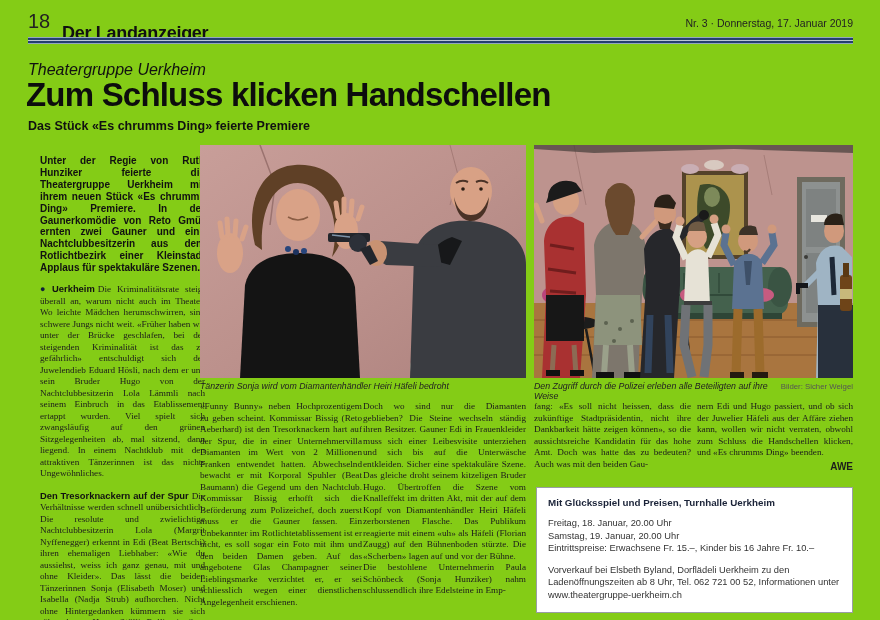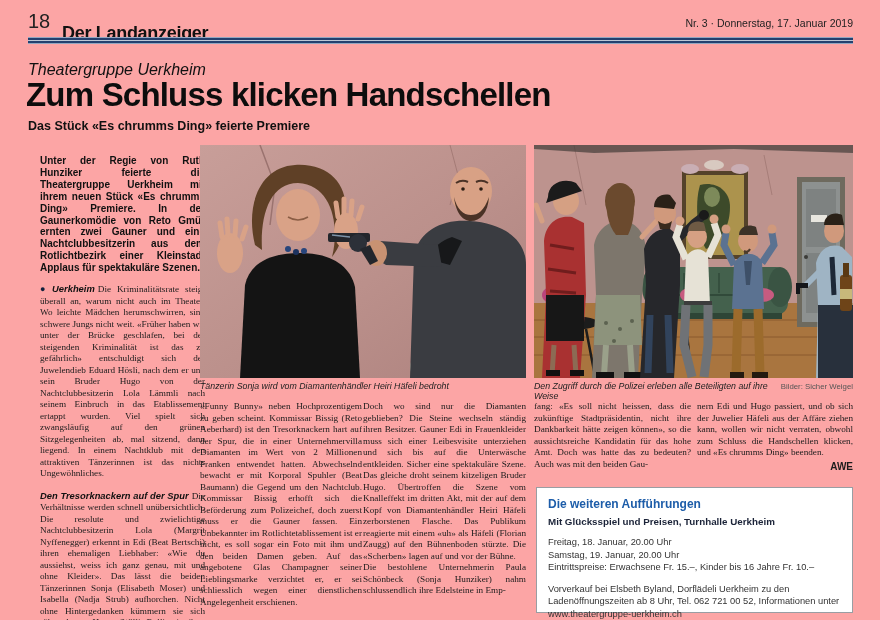--- a/index.html
+++ b/index.html
@@ -1,18 +1,18 @@
 <!DOCTYPE html>
 <html lang="de"><head>
 <meta charset="utf-8">
 <style>
   * { margin:0; padding:0; box-sizing:border-box; }
   html,body { width:880px; height:620px; background:#ffffff; overflow:hidden;
     font-family:"Liberation Serif", serif; color:#1c1c1c; }
-  .page { position:relative; width:880px; height:620px; background:#fca5a5; }
+  .page { position:relative; width:880px; height:620px; background:#84cc16; }
 
   
   .pagenum { position:absolute; left:28px; top:10px; font-family:"Liberation Sans",sans-serif;
     font-size:20px; font-weight:400; color:#222; }
   .masthead { position:absolute; left:62px; top:23px; font-family:"Liberation Sans",sans-serif;
     font-size:18px; font-weight:700; letter-spacing:-0.3px; color:#111; }
   .issue { position:absolute; right:27px; top:17px; font-family:"Liberation Sans",sans-serif;
     font-size:10.5px; color:#222; }
   .rule { position:absolute; left:28px; top:37px; width:825px; height:7px;
     background:linear-gradient(to bottom,#93a6c0 0 1px,#24406e 1px 3px,#bcc7d6 3px 4px,#24406e 4px 6px,#93a6c0 6px 7px); }
@@ -26,21 +26,21 @@
     font-size:12.5px; font-weight:700; color:#111; }
 
   
   .col { position:absolute; overflow:hidden; text-align:justify;
     font-size:9.2px; line-height:11.5px; hyphens:auto; }
   .col p { margin:0; }
   .col1 { left:40px; top:143px; width:165px; height:477px;margin-top:12px; }
   .lead { font-family:"Liberation Sans",sans-serif; font-weight:700;
     font-size:10px; line-height:11.9px; color:#111; margin-bottom:9px !important; }
   .bullet { font-family:"Liberation Sans",sans-serif; font-size:9px; margin-right:3px; color:#10203c; }
-  .runin { font-family:"Liberation Sans",sans-serif; font-weight:700; font-size:9.4px; margin-right:3px; color:#111;font-style:italic; }
+  .runin { font-family:"Liberation Sans",sans-serif; font-weight:700; font-size:9.4px; margin-right:3px; color:#111; }
   .gap { height:10px; }
   .col2 { left:200px; top:401px; width:162px; height:215px; }
   .col3 { left:363px; top:401px; width:163px; height:219px; }
   .col4 { left:534px; top:401px; width:157px; height:82px; }
   .col5 { left:697px; top:401px; width:156px; height:80px; }
   .author { text-align:right; font-family:"Liberation Sans",sans-serif; font-weight:700;
     font-size:10px; margin-top:2px !important; }
 
   
   .photo { position:absolute; overflow:hidden; background:#b78d88; }
@@ -269,21 +269,20 @@
   </div>
   <div class="col col5">
     <p>nern Edi und Hugo passiert, und ob sich der Juwelier Häfeli aus der Affäre ziehen kann, wollen wir nicht verraten, obwohl zum Schluss die Handschellen klicken, und «Es chrumms Ding» beenden.</p>
     <p class="author">AWE</p>
   </div>
   <div class="col col4">
     <p>fang: «Es soll nicht heissen, dass die zukünftige Stadtpräsidentin, nicht ihre Dankbarkeit hätte zeigen können», so die aussichtsreiche Kandidatin für das hohe Amt. Doch was hatte das zu bedeuten? Auch was mit den beiden Gau-</p>
   </div>
 
   <div class="infobox">
-    <div class="ib-title">Die weiteren Aufführungen</div>
     <div class="ib-sub">Mit Glücksspiel und Preisen, Turnhalle Uerkheim</div>
     <div class="ib-line">Freitag, 18. Januar, 20.00 Uhr</div>
     <div class="ib-line">Samstag, 19. Januar, 20.00 Uhr</div>
     <div class="ib-line">Eintrittspreise: Erwachsene Fr. 15.–, Kinder bis 16 Jahre Fr. 10.–</div>
     <div class="ib-foot">Vorverkauf bei Elsbeth Byland, Dorflädeli Uerkheim zu den Ladenöffnungszeiten ab 8 Uhr, Tel. 062 721 00 52, Informationen unter www.theatergruppe-uerkheim.ch</div>
   </div>
 
 </div>
 
 </body></html>

